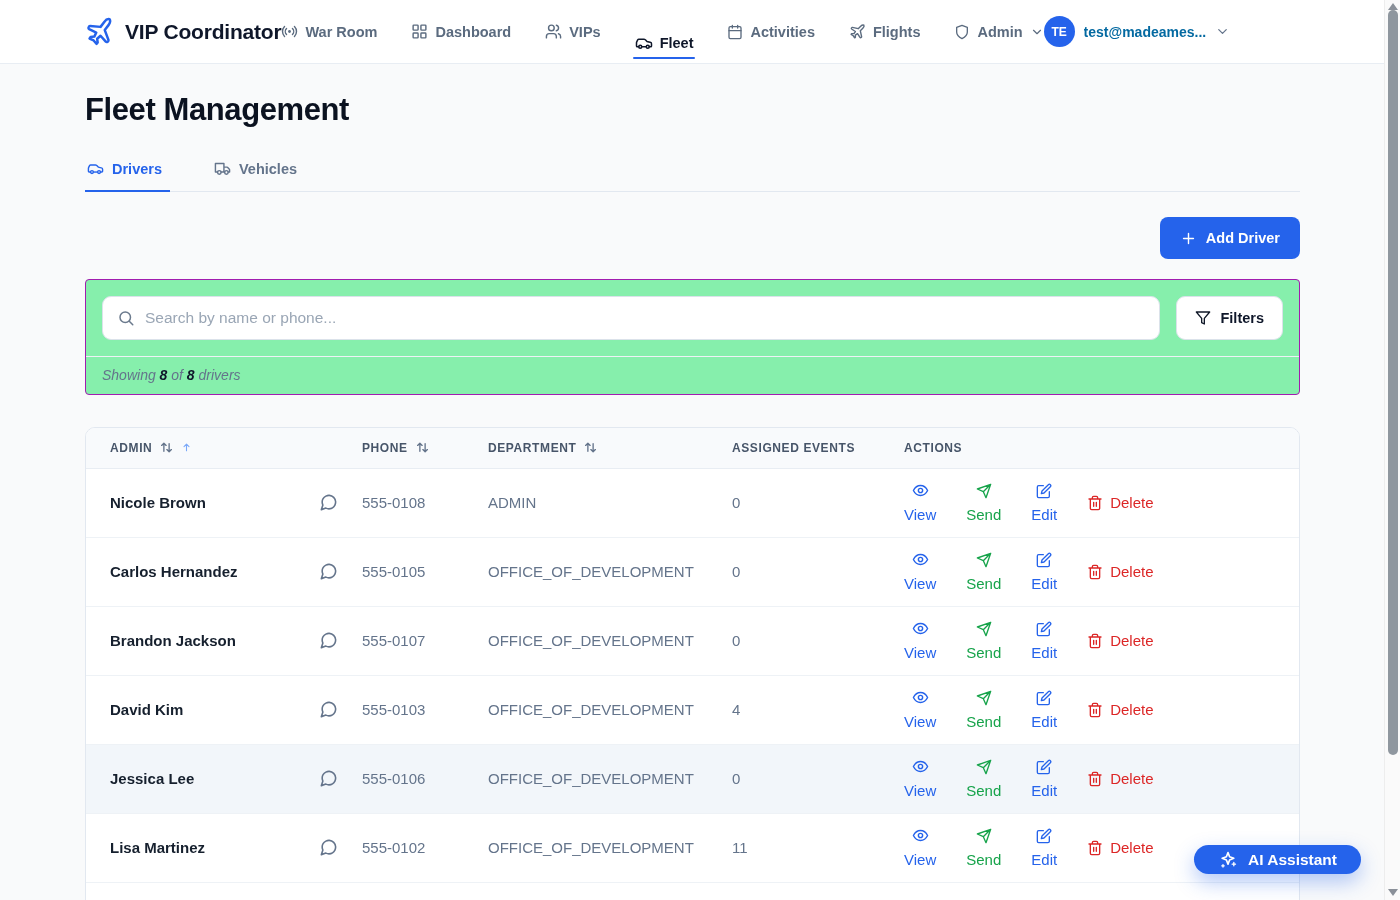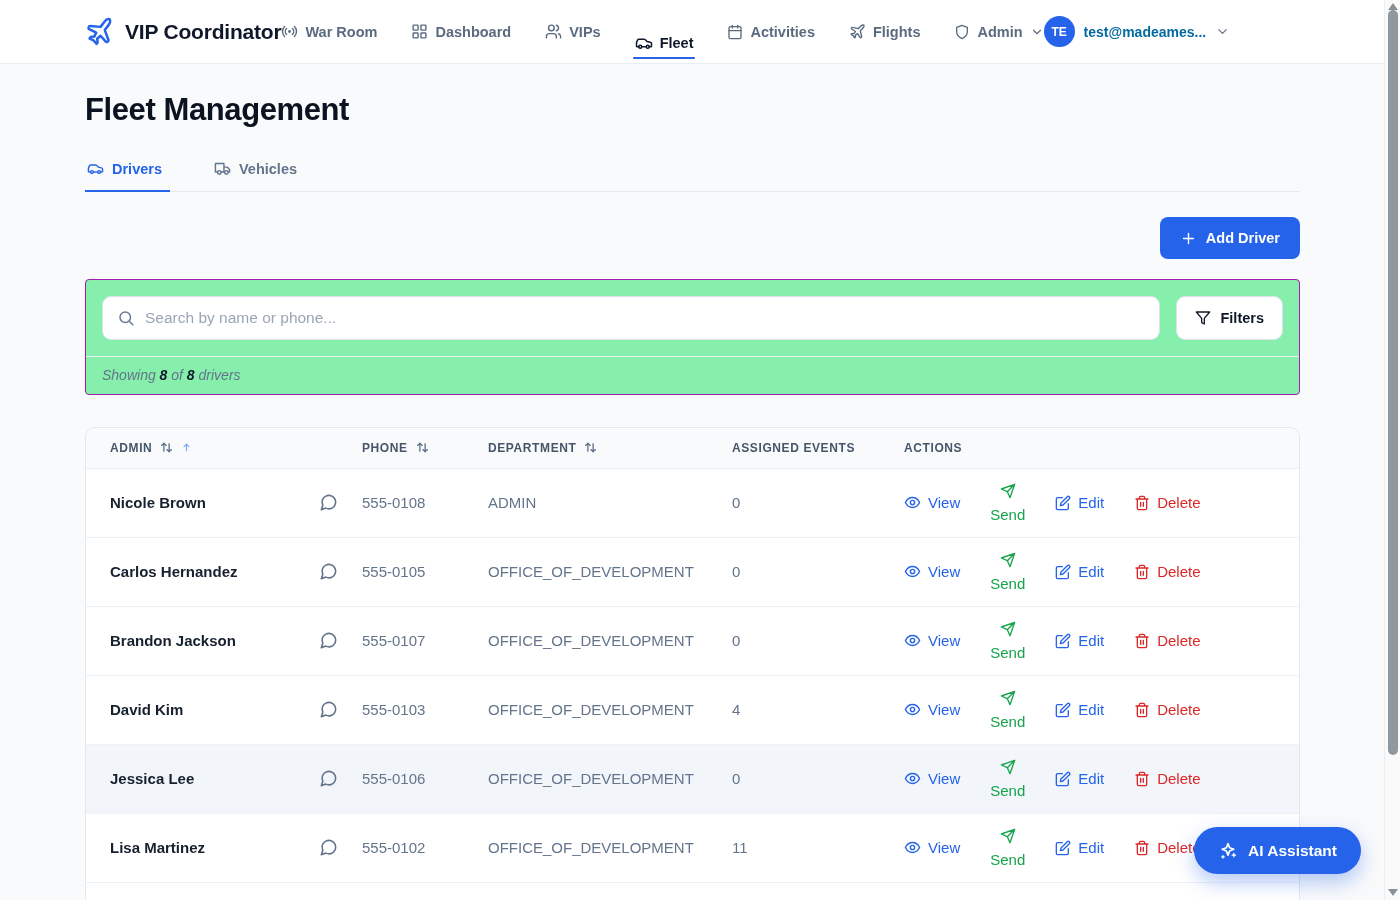--- a/index.html
+++ b/index.html
@@ -91,30 +91,30 @@
     color:#475569; letter-spacing:.05em; cursor:pointer;
   }
   th .th-inner { display:flex; align-items:center; gap:7px; }
   tbody td { height:69px; border-bottom:1px solid #eef2f6; padding-left:24px; font-size:15px; color:#64748b; }
   tbody tr.hovered { background:#f2f6fa; }
   .cell-name { display:flex; align-items:center; gap:14px;justify-content:space-between; }
   .driver-name { font-size:15px; font-weight:700; color:#16202e; }
   .chat-btn { cursor:pointer; color:#64748b; display:flex; }
   .actions-cell { display:flex; align-items:center; gap:30px; }
   .action { display:flex; align-items:center; gap:7px; font-size:15px; font-weight:500; cursor:pointer; white-space:nowrap; }
-  .action.view, .action.edit { color:#2563eb; }
+  .action.view, .action.edit { color:#2563eb;flex-direction:column; }
   .action.send { color:#16a34a;flex-direction:column; }
   .action.delete { color:#dc2626; }
   .sort-active { color:#7aa8f8; font-weight:700; font-size:12px; }
 
   
   .ai-btn {
     position:absolute; right:39px; bottom:26px; z-index:20;
     display:flex; align-items:center; gap:10px; background:#2563eb; color:#fff;
-    border:none; border-radius:9999px; height:47px; padding:0 24px;
+    border:none; border-radius:9999px; height:29px; padding:0 24px;
     font-size:15.5px; font-weight:700; cursor:pointer; font-family:inherit;
     box-shadow:0 8px 20px rgba(37,99,235,.35);
   }
 
   
   .scrollbar {
     position:absolute; top:0; right:0; width:16px; height:900px; background:#fafafa;
     border-left:1px solid #ededed; z-index:30;
   }
   .sb-thumb { position:absolute; left:3px; width:10px; top:10px; height:745px; background:#8f979f; border-radius:8px; cursor:pointer; }

